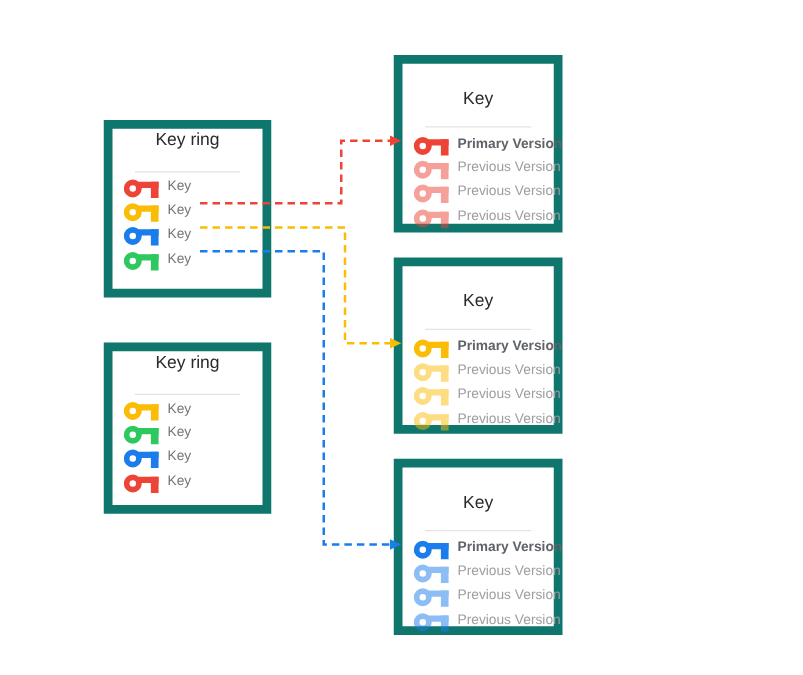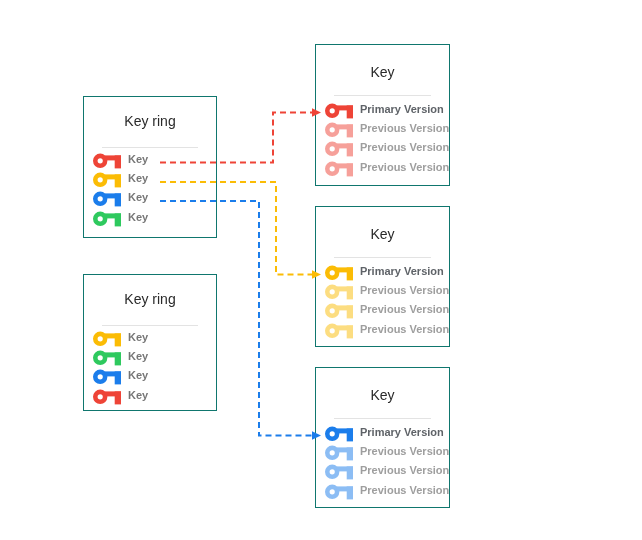--- a/index.html
+++ b/index.html
@@ -8,24 +8,23 @@
     width: 642px;
     height: 540px;
     background: #ffffff;
     font-family: "Liberation Sans", sans-serif;
     overflow: hidden;
   }
   .panel {
     position: absolute;
     box-sizing: border-box;
     background: #ffffff;
-    border: 1px solid #0f766e;
+    border: 7px solid #0f766e;
   }
   .panel-title {
-    margin-top: 16px;
     text-align: center;
     font-size: 14px;
     line-height: 17px;
     color: #2a2a2a;
   }
   .key-panel .panel-title { margin-top: 19px; }
   .panel-divider {
     height: 1px;
     background: #e3e3e3;
     margin: 17px 18px 5px 18px;
@@ -41,21 +40,20 @@
     height: 16px;
     flex: none;
     display: block;
   }
   .row-label {
     margin-left: 7px;
     font-size: 11px;
     line-height: 12px;
     color: #767676;
     white-space: nowrap;
-    font-weight: bold;
   }
   .primary .row-label { font-weight: bold; color: #5f6368; }
   .previous .row-label { color: #9e9e9e; }
   .previous .key-svg { opacity: 0.5; }
   [data-color="red"]    { color: var(--red); }
   [data-color="yellow"] { color: var(--yellow); }
   [data-color="blue"]   { color: var(--blue); }
   [data-color="green"]  { color: var(--green); }
   #overlay {
     position: absolute;

